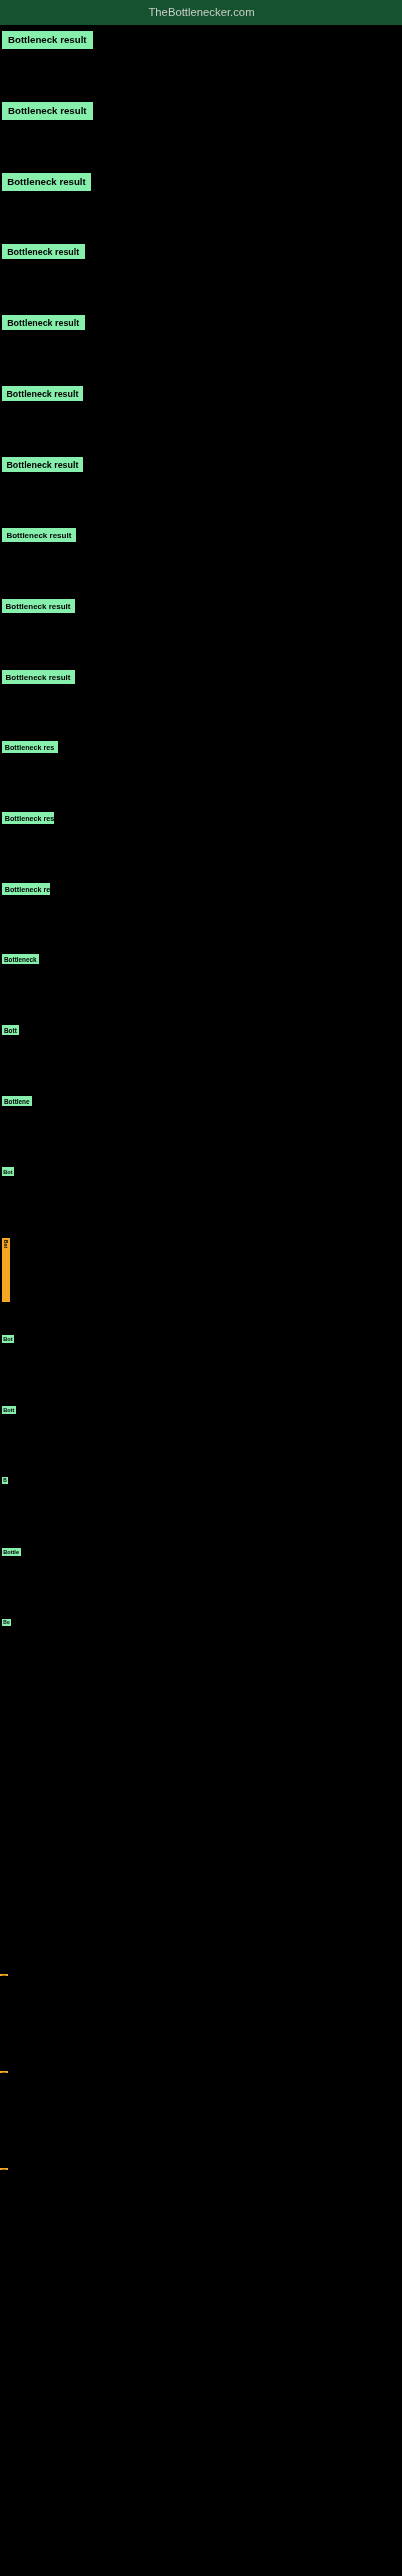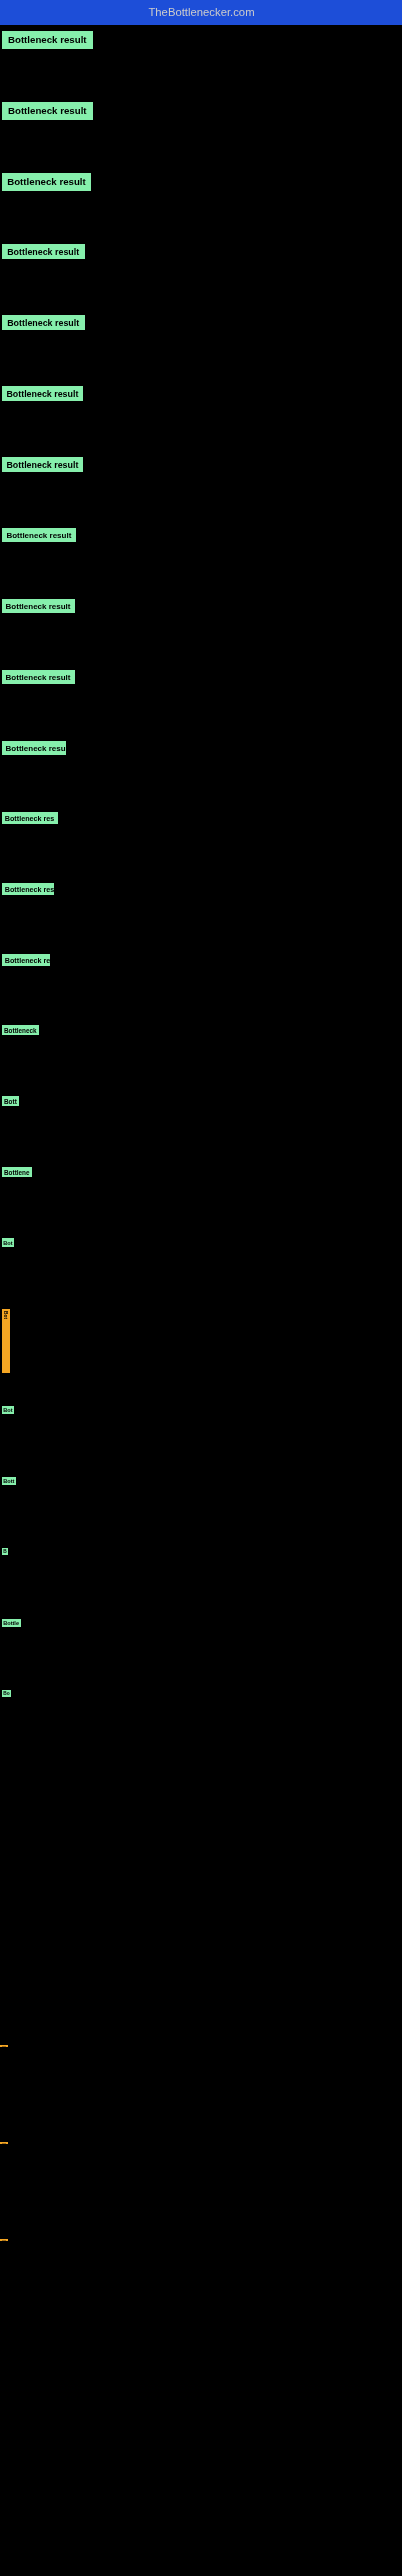--- a/index.html
+++ b/index.html
@@ -13,21 +13,21 @@
       background-color: #000000;
       font-family: Arial, sans-serif;
       position: relative;
     }
 
     .site-title {
       text-align: center;
       color: #cccccc;
       font-size: 11.3px;
       padding: 6.4px 0;
-      background-color: #1d4ed8;
+      background-color: #14532d;
     }
 
     .bottleneck-item {
       position: relative;
       height: 71px;
       display: flex;
       align-items: flex-start;
       padding-top: 6.4px;
     }
 
@@ -133,23 +133,20 @@
   </div>
 
   <div class="bottleneck-item item-9">
     <span class="bottleneck-badge">Bottleneck result</span>
   </div>
 
   <div class="bottleneck-item item-10">
     <span class="bottleneck-badge">Bottleneck result</span>
   </div>
 
-  <div class="bottleneck-item item-11">
-    <span class="bottleneck-badge">Bottleneck resu</span>
-  </div>
 
   <div class="bottleneck-item item-12">
     <span class="bottleneck-badge">Bottleneck res</span>
   </div>
 
   <div class="bottleneck-item item-13">
     <span class="bottleneck-badge">Bottleneck res</span>
   </div>
 
   <div class="bottleneck-item item-14">

